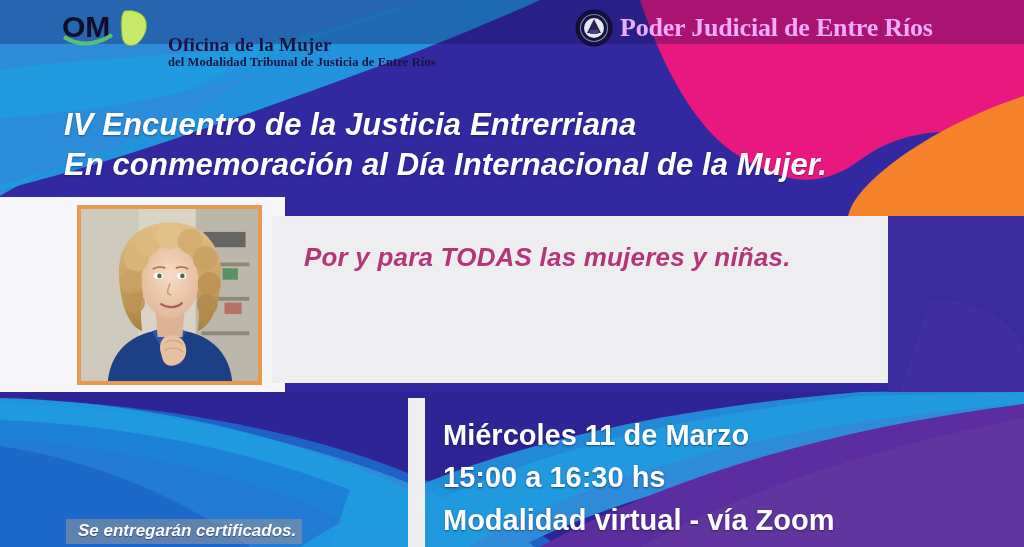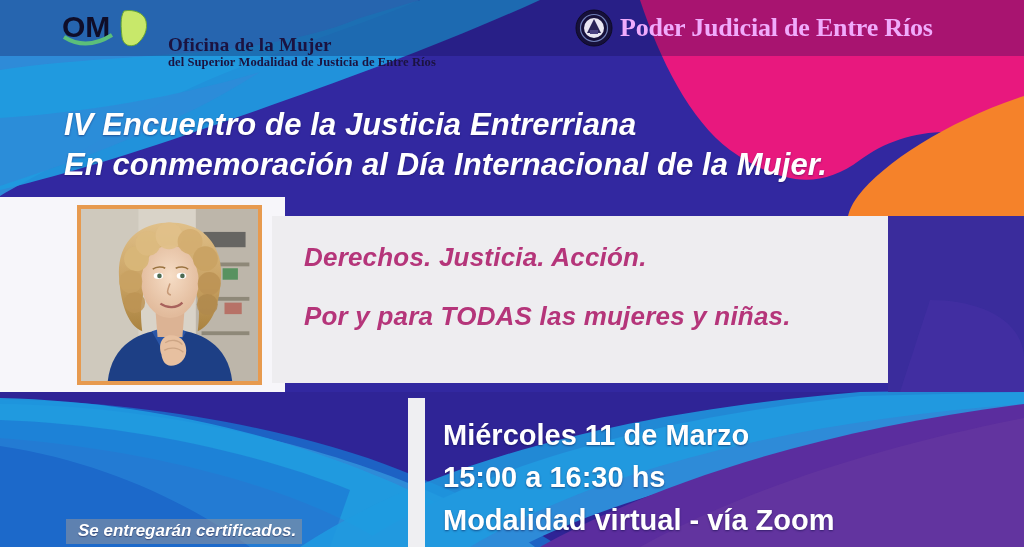--- a/index.html
+++ b/index.html
@@ -14,21 +14,21 @@
     font-family:"Liberation Sans","DejaVu Sans",sans-serif;
     -webkit-font-smoothing:antialiased;
   }
 
   
   .bg{position:absolute;inset:0;overflow:hidden;}
   .bg svg{position:absolute;inset:0;width:1024px;height:547px;display:block;}
 
   
   .topbar{
-    position:absolute;left:0;top:0;width:1024px;height:56px;
+    position:absolute;left:0;top:0;width:1024px;height:44px;
     background:rgba(20,12,80,0.30);
     z-index:6;
   }
   .logo-om{
     position:absolute;left:62px;top:5px;
     height:46px;display:flex;align-items:center;gap:4px;
   }
   .om-mark{position:relative;width:98px;height:42px;}
   .om-mark svg{display:block;}
   .om-text{display:flex;flex-direction:column;justify-content:center;margin-left:4px;}
@@ -164,21 +164,21 @@
       <div class="om-mark">
         <svg viewBox="0 0 98 42" width="98" height="42" aria-hidden="true">
           <text x="0" y="30" font-family="Liberation Sans, sans-serif" font-size="30" font-weight="700" fill="#0f0d28">OM</text>
           <path d="M2,30 C18,40 34,38 50,28" stroke="#5BBF7A" stroke-width="4" fill="none"></path>
           <path d="M62,4 C72,2 82,6 84,14 C86,23 82,31 75,37
                    C68,41 61,38 60,30 C59,21 58,10 62,4 Z" fill="#C8E86A" stroke="#6aa832" stroke-width="1"></path>
         </svg>
       </div>
       <div class="om-text">
         <div class="om-t1">Oficina de la Mujer</div>
-        <div class="om-t2">del Superior Modalidad de Justicia de Entre Ríos</div>
+        <div class="om-t2">del Modalidad Tribunal de Justicia de Entre Ríos</div>
       </div>
     </div>
 
     <div class="logo-pj">
       <svg class="pj-seal" viewBox="0 0 38 38" aria-hidden="true">
         <circle cx="19" cy="19" r="18" fill="#16103a" stroke="#0d0a26" stroke-width="1"></circle>
         <circle cx="19" cy="19" r="13.5" fill="none" stroke="#6f7fb8" stroke-width="1.2"></circle>
         <circle cx="19" cy="19" r="10" fill="#e9e6f2"></circle>
         <path d="M12,24 L19,10 L26,24 Z" fill="#2a2456"></path>
         <rect x="15" y="21" width="8" height="4" fill="#4a4180"></rect>
@@ -251,21 +251,20 @@
       <circle cx="132" cy="100" r="11" fill="#b08a4d" opacity="0.85"></circle>
 
       <path d="M84,152 C80,140 86,132 94,132 C103,132 110,138 110,148
                C110,158 102,164 94,164 C88,164 85,159 84,152 Z" fill="#e7c0a0"></path>
       <path d="M88,140 C94,136 102,137 106,142" stroke="#cda585" stroke-width="1.4" fill="none"></path>
       <path d="M87,148 C93,144 102,145 107,150" stroke="#cda585" stroke-width="1.4" fill="none"></path>
     </svg>
   </div>
 
   <div class="slogan-panel">
-    <div class="slogan-line l1">Derechos.  Justicia.  Acción.</div>
     <div class="slogan-line l2">Por y para TODAS las mujeres y niñas.</div>
   </div>
 
 
   <div class="divider-bar"></div>
 
   <div class="eventinfo">
     <div>Miércoles 11 de Marzo</div>
     <div>15:00 a 16:30 hs</div>
     <div>Modalidad virtual - vía Zoom</div>

